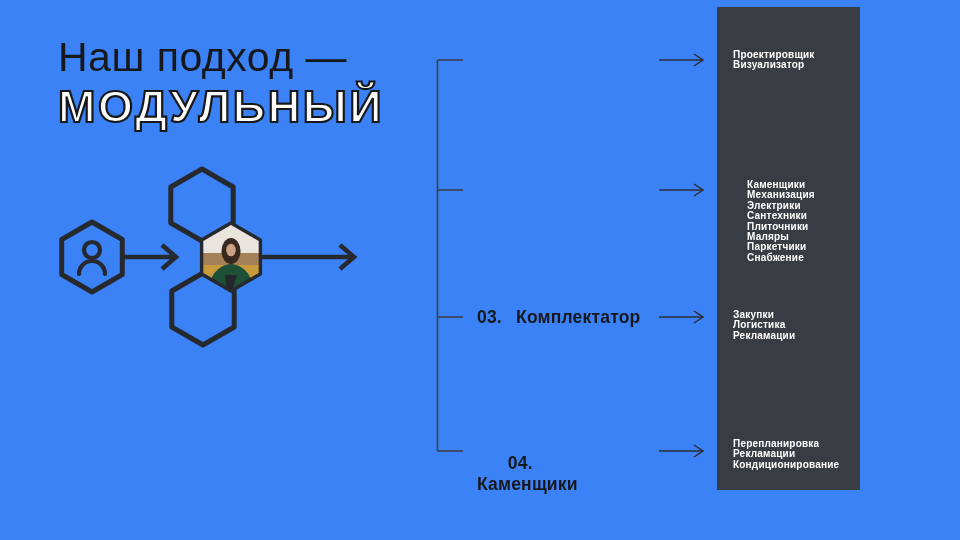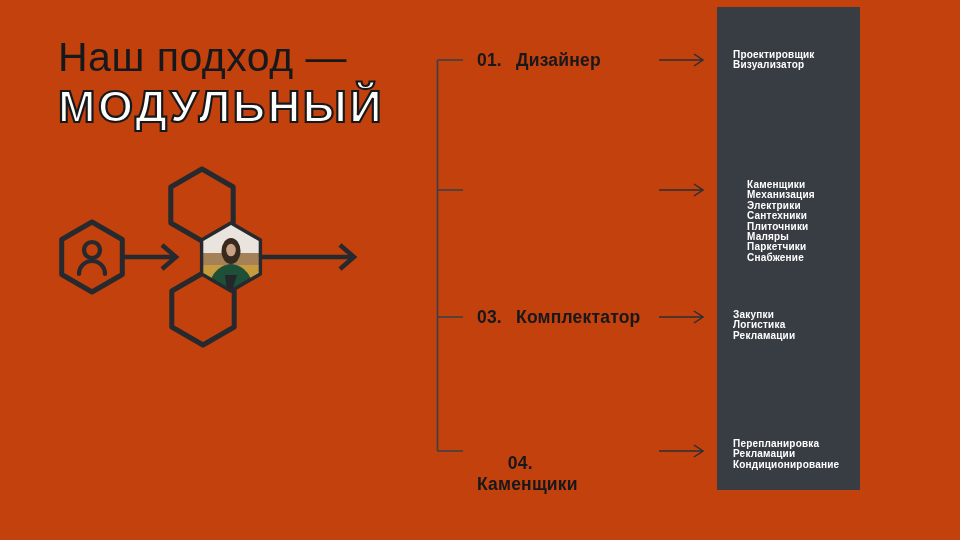--- a/index.html
+++ b/index.html
@@ -6,21 +6,21 @@
   html, body { width: 960px; height: 540px; }
   body {
     font-family: "Liberation Sans", "DejaVu Sans", sans-serif;
     background: #fdfdfb;
     overflow: hidden;
   }
   .stage {
     position: relative;
     width: 960px;
     height: 540px;
-    background: #c2410c;
+    background: #3b82f6;
   }
 
   
   .title-block { position: absolute; left: 58px; top: 34px; }
   .title-line1 {
     font-size: 41px;
     font-weight: 500;
     color: #17181b;
     letter-spacing: 0.5px;
     line-height: 46px;
@@ -137,24 +137,20 @@
   </svg>
 
   <svg class="bracket-svg" width="42" height="410" viewBox="0 0 42 410">
     <line x1="7.5" y1="8" x2="7.5" y2="399" stroke="#3b4047" stroke-width="1.6"></line>
     <line x1="7.5" y1="8" x2="33" y2="8" stroke="#3b4047" stroke-width="1.6"></line>
     <line x1="7.5" y1="138" x2="33" y2="138" stroke="#3b4047" stroke-width="1.6"></line>
     <line x1="7.5" y1="265" x2="33" y2="265" stroke="#3b4047" stroke-width="1.6"></line>
     <line x1="7.5" y1="399" x2="33" y2="399" stroke="#3b4047" stroke-width="1.6"></line>
   </svg>
 
-  <div class="item-row row-1">
-    <span class="item-num">01.</span>
-    <span class="item-label">Дизайнер</span>
-  </div>
   <div class="item-row row-3">
     <span class="item-num">03.</span>
     <span class="item-label">Комплектатор</span>
   </div>
   <div class="item-row row-4">
     <span class="item-num">04.</span>
     <span class="item-label">Каменщики</span>
   </div>
 
   <svg class="item-arrow arrow-1" viewBox="0 0 50 16">

